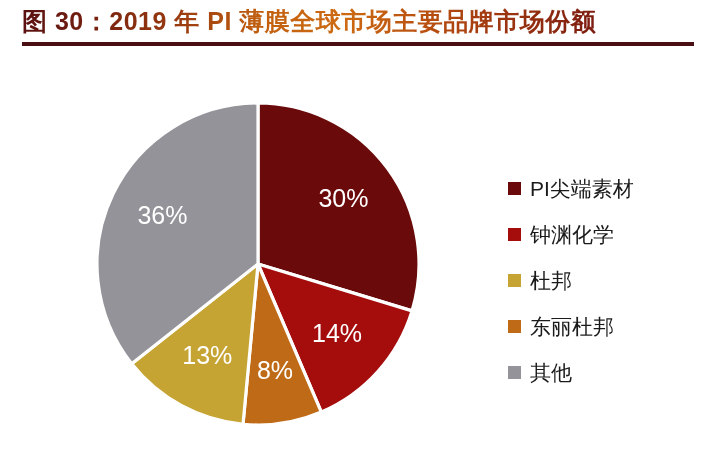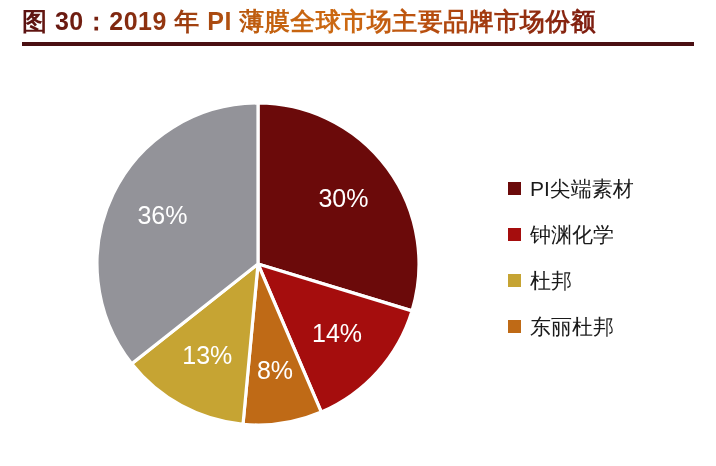--- a/index.html
+++ b/index.html
@@ -150,15 +150,19 @@
         <span class="legend-label">钟渊化学</span>
       </div>
       <div class="legend-item">
         <span class="legend-swatch" style="background: rgb(198, 164, 51);"></span>
         <span class="legend-label">杜邦</span>
       </div>
       <div class="legend-item">
         <span class="legend-swatch" style="background: rgb(191, 106, 22);"></span>
         <span class="legend-label">东丽杜邦</span>
       </div>
+      <div class="legend-item">
+        <span class="legend-swatch" style="background: rgb(147, 147, 153);"></span>
+        <span class="legend-label">其他</span>
+      </div>
     </div>
 
 </div>
 
 </body></html>

